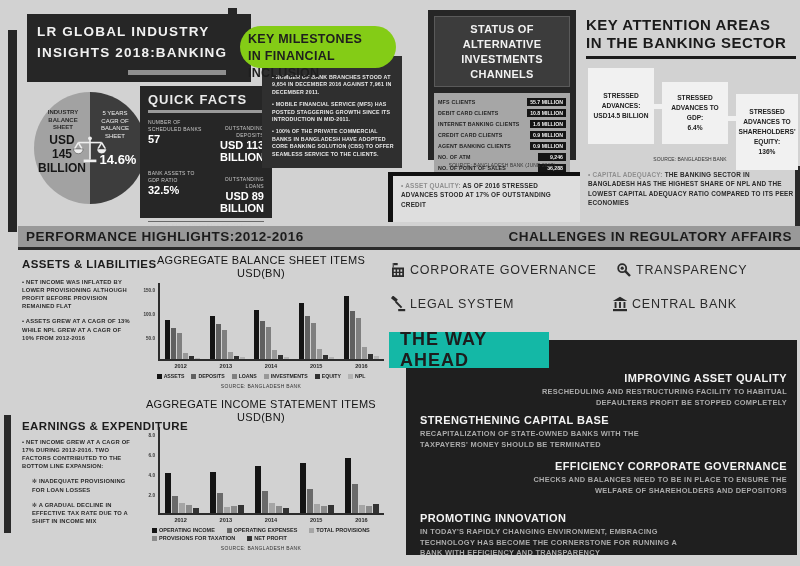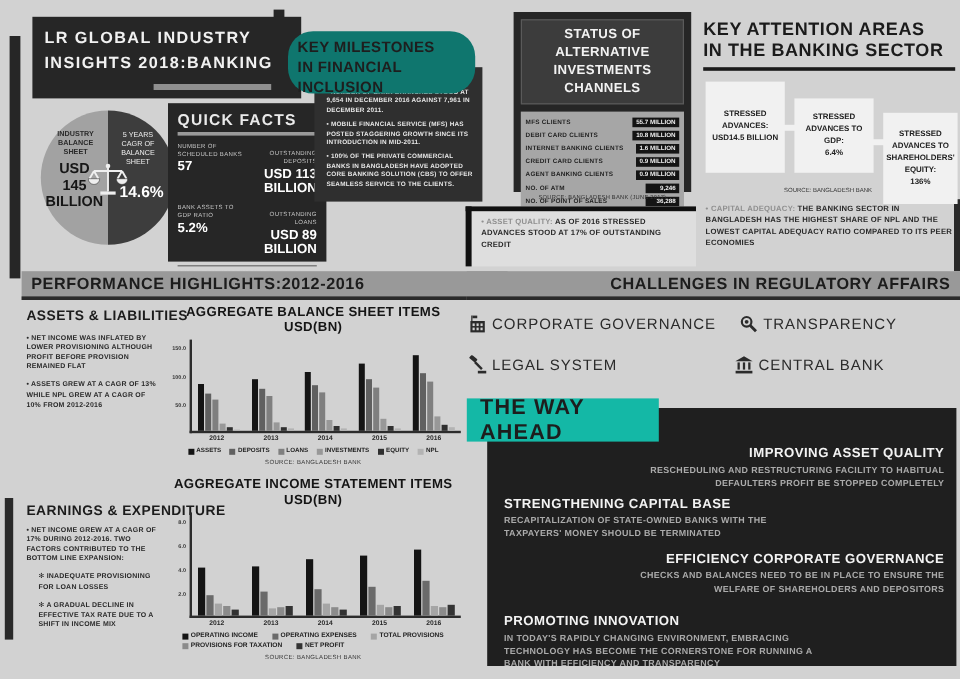--- a/index.html
+++ b/index.html
@@ -29,21 +29,21 @@
   .quick-facts{left:140px;top:86px;width:132px;height:132px;background:#262626;color:#eaeaea;padding:6px 8px;box-sizing:border-box;}
   .qf-title{font-size:13px;font-weight:bold;letter-spacing:1px;border-bottom:3px solid #9a9a9a;padding-bottom:3px;margin-bottom:6px;}
   .qf-grid{display:grid;grid-template-columns:54px 1fr;column-gap:5px;row-gap:7px;}
   .qf-label{font-size:5px;color:#c8c8c8;letter-spacing:0.3px;line-height:1.3;}
   .qf-value{font-size:11px;font-weight:bold;color:#ffffff;margin-top:1px;}
   .qf-right{text-align:right;margin-top:6px;}
   .qf-source{font-size:4.6px;color:#cfcfcf;margin-top:7px;border-top:1px solid #6a6a6a;padding-top:2px;letter-spacing:0.2px;}
 
   
   .km-strip{left:228px;top:8px;width:9px;height:60px;background:#262626;}
-  .km-header{left:240px;top:26px;width:156px;height:52px;background:#0f766e;color:#1e1e1e;font-weight:bold;
+  .km-header{left:240px;top:26px;width:156px;height:42px;background:#84cc16;color:#1e1e1e;font-weight:bold;
              font-size:12.5px;line-height:1.35;padding:5px 8px;letter-spacing:0.3px;z-index:3;box-sizing:border-box;border-radius:21px;}
   .km-body{left:262px;top:56px;width:140px;height:112px;background:#2f2f2f;color:#e8e8e8;
            padding:18px 8px 5px 10px;z-index:2;box-sizing:border-box;}
   .km-bullet{font-size:5.3px;font-weight:bold;line-height:1.4;margin-bottom:5px;letter-spacing:0.2px;}
   .km-bullet::before{content:"• ";}
 
   
   .status-box{left:428px;top:10px;width:148px;height:150px;background:#262626;padding:6px;box-sizing:border-box;}
   .status-header{background:#3c3c3c;border:1px solid #5a5a5a;color:#f2f2f2;font-weight:bold;font-size:11px;
                  text-align:center;line-height:1.35;padding:5px 2px;letter-spacing:0.3px;}
@@ -86,21 +86,21 @@
   .ee-bullets{left:22px;top:438px;width:114px;}
   .lb{font-size:5.8px;font-weight:bold;color:#2a2a2a;line-height:1.4;margin-bottom:7px;letter-spacing:0.2px;}
   .lb::before{content:"• ";}
   .sb{font-size:5.8px;font-weight:bold;color:#2a2a2a;line-height:1.4;margin:0 0 7px 10px;letter-spacing:0.2px;}
   .sb::before{content:"✻ ";}
 
   
   .chart{box-sizing:border-box;}
   .chart1{left:138px;top:254px;width:246px;height:142px;}
   .chart2{left:138px;top:398px;width:246px;height:162px;}
-  .chart-title{text-align:center;font-weight:bold;font-size:11px;color:#151515;line-height:1.2;letter-spacing:0.3px;}
+  .chart-title{text-align:center;font-weight:normal;font-size:11px;color:#151515;line-height:1.2;letter-spacing:0.3px;}
   .plotwrap{display:flex;margin-top:3px;}
   .yaxis{width:20px;position:relative;}
   .ytick{position:absolute;right:3px;transform:translateY(50%);font-size:4.6px;color:#333;font-weight:bold;}
   .plot{flex:1;border-left:2px solid #2c2c2c;border-bottom:2px solid #2c2c2c;display:flex;align-items:flex-end;}
   .group{flex:1;display:flex;align-items:flex-end;justify-content:center;gap:1px;height:100%;}
   .bar{width:5px;}
   .chart2 .bar{width:6px;}
   .xlabels{display:flex;margin-left:20px;}
   .xlabel{flex:1;text-align:center;font-size:5.6px;font-weight:bold;color:#2a2a2a;margin-top:2px;}
   .legend{display:flex;flex-wrap:wrap;justify-content:center;column-gap:7px;row-gap:2px;
@@ -178,21 +178,21 @@
       <div>
         <div class="qf-label">NUMBER OF SCHEDULED BANKS</div>
         <div class="qf-value">57</div>
       </div>
       <div class="qf-right">
         <div class="qf-label">OUTSTANDING DEPOSITS</div>
         <div class="qf-value">USD 113 BILLION</div>
       </div>
       <div>
         <div class="qf-label">BANK ASSETS TO GDP RATIO</div>
-        <div class="qf-value">5.2%</div>
+        <div class="qf-value">32.5%</div>
       </div>
       <div class="qf-right">
         <div class="qf-label">OUTSTANDING LOANS</div>
         <div class="qf-value">USD 89 BILLION</div>
       </div>
     </div>
     <div class="qf-source">SOURCE: BANGLADESH BANK (DECEMBER 2016)</div>
   </div>
 
   <div class="abs km-header pre">KEY MILESTONES

